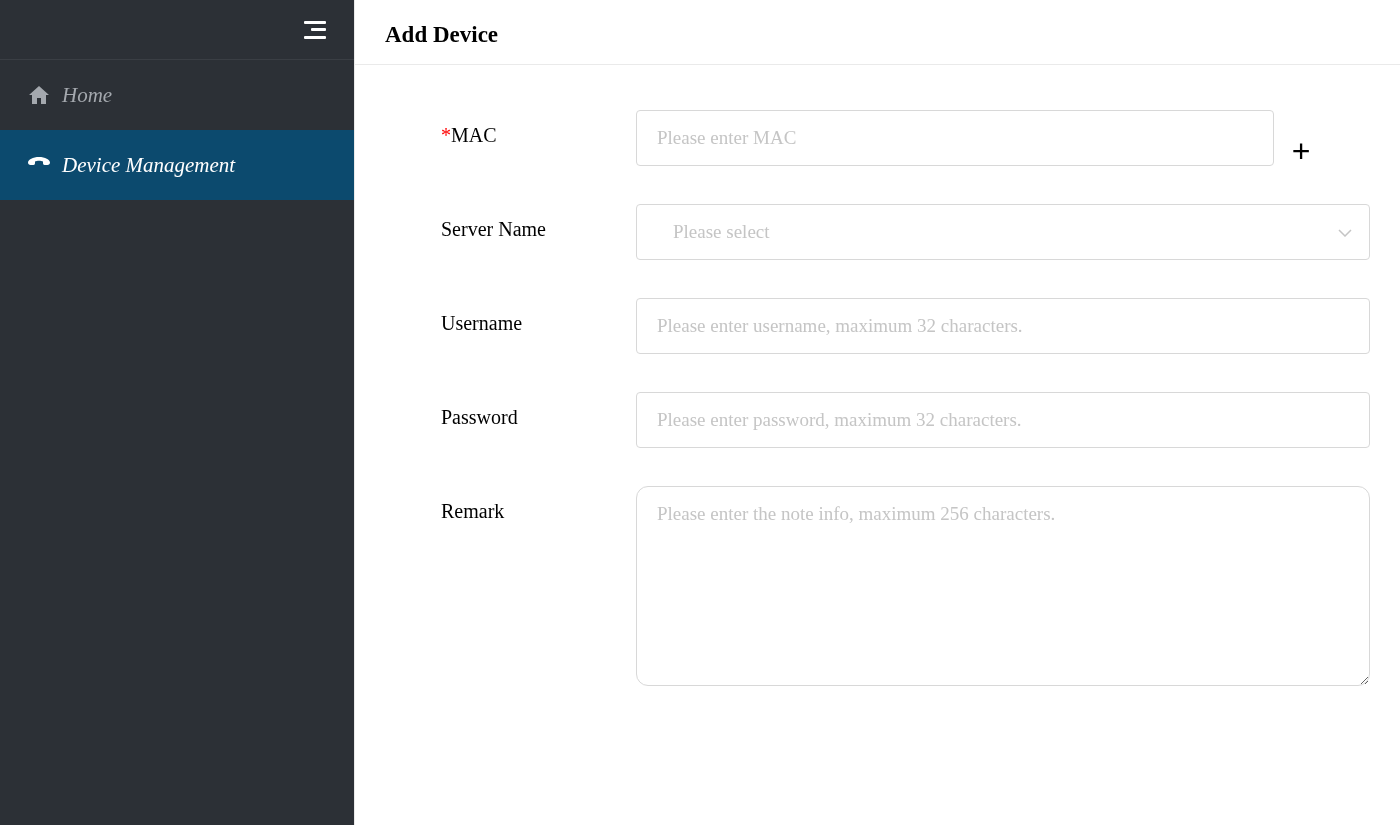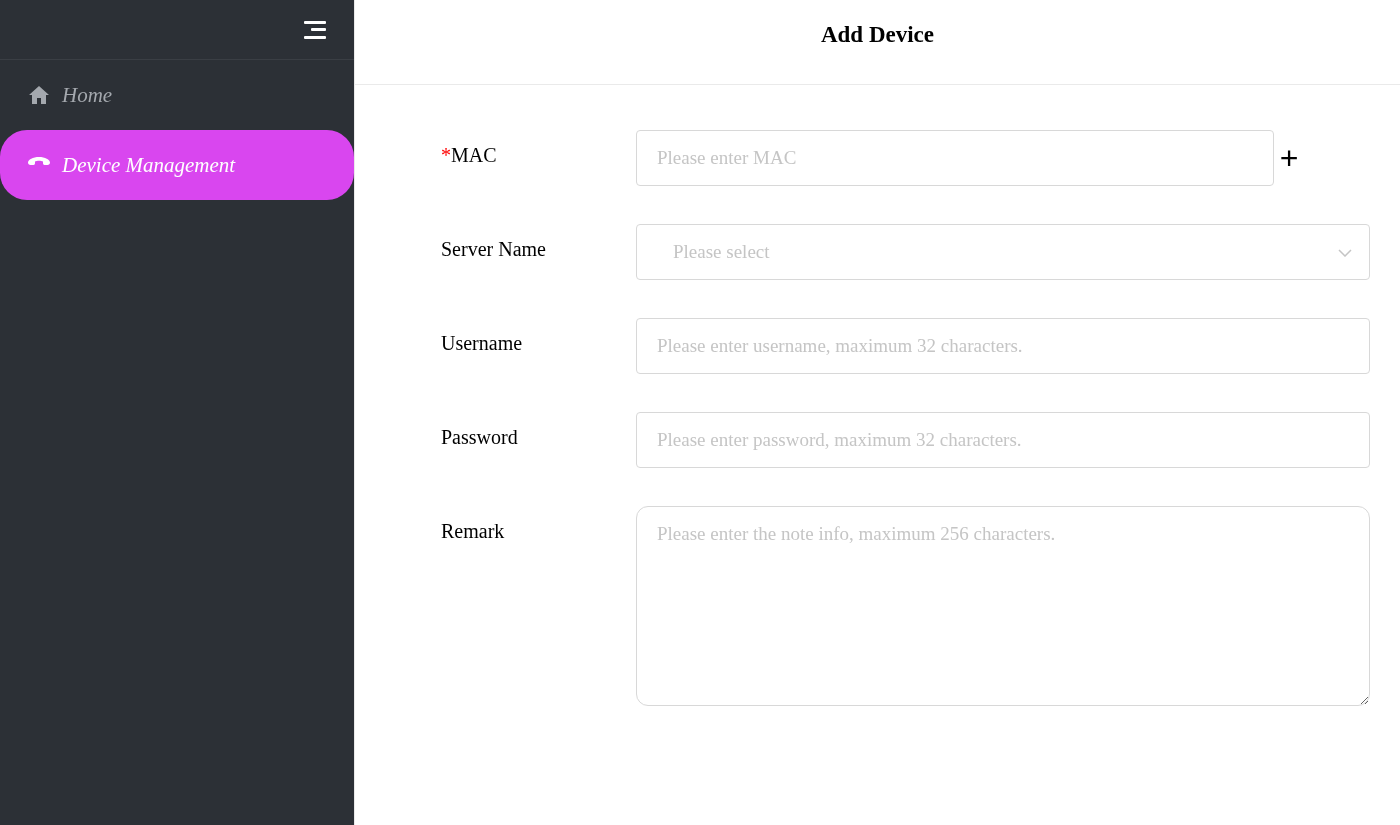--- a/index.html
+++ b/index.html
@@ -49,42 +49,40 @@
     .sidebar-item {
       display: flex;
       align-items: center;
       height: 70px;
       padding-left: 28px;
       cursor: pointer;
       color: #a4a8ae;
       font-size: 21px;
     }
     .sidebar-item.active {
-      background: #d946ef;
+      background: #0c4a6e;
       color: #fff;
-      border-radius: 27px;
     }
     .sidebar-item .icon {
       width: 22px;
       height: 22px;
       margin-right: 12px;
       display: inline-flex;
       align-items: center;
       justify-content: center;
     }
     .main {
       flex: 1;
       background: #fff;
       overflow-y: auto;
       border-left: 1px solid #e9e9e9;
     }
     .main-header {
-      padding: 22px 30px 36px 30px;
+      padding: 22px 30px 16px 30px;
       border-bottom: 1px solid #eaeaea;
-      text-align: center;
     }
     .main-header h1 {
       font-size: 23px;
       font-weight: bold;
       color: #000;
     }
     .form-container {
       padding: 45px 30px 30px 42px;
     }
     .form-row {
@@ -99,22 +97,22 @@
       color: #000;
       padding-top: 14px;
       flex-shrink: 0;
     }
     .required-mark {
       color: #ff0000;
     }
     .input-wrapper {
       flex: 1;
       display: flex;
-      align-items: center;
-      gap: 0;
+      align-items: flex-end;
+      gap: 12px;
     }
     .form-input, .form-select, .form-textarea {
       width: 100%;
       border: 1px solid #d8d8d8;
       border-radius: 4px;
       padding: 16px 20px;
       font-size: 19px;
       font-family: Georgia, 'Times New Roman', serif;
       color: #333;
       background: #fff;

